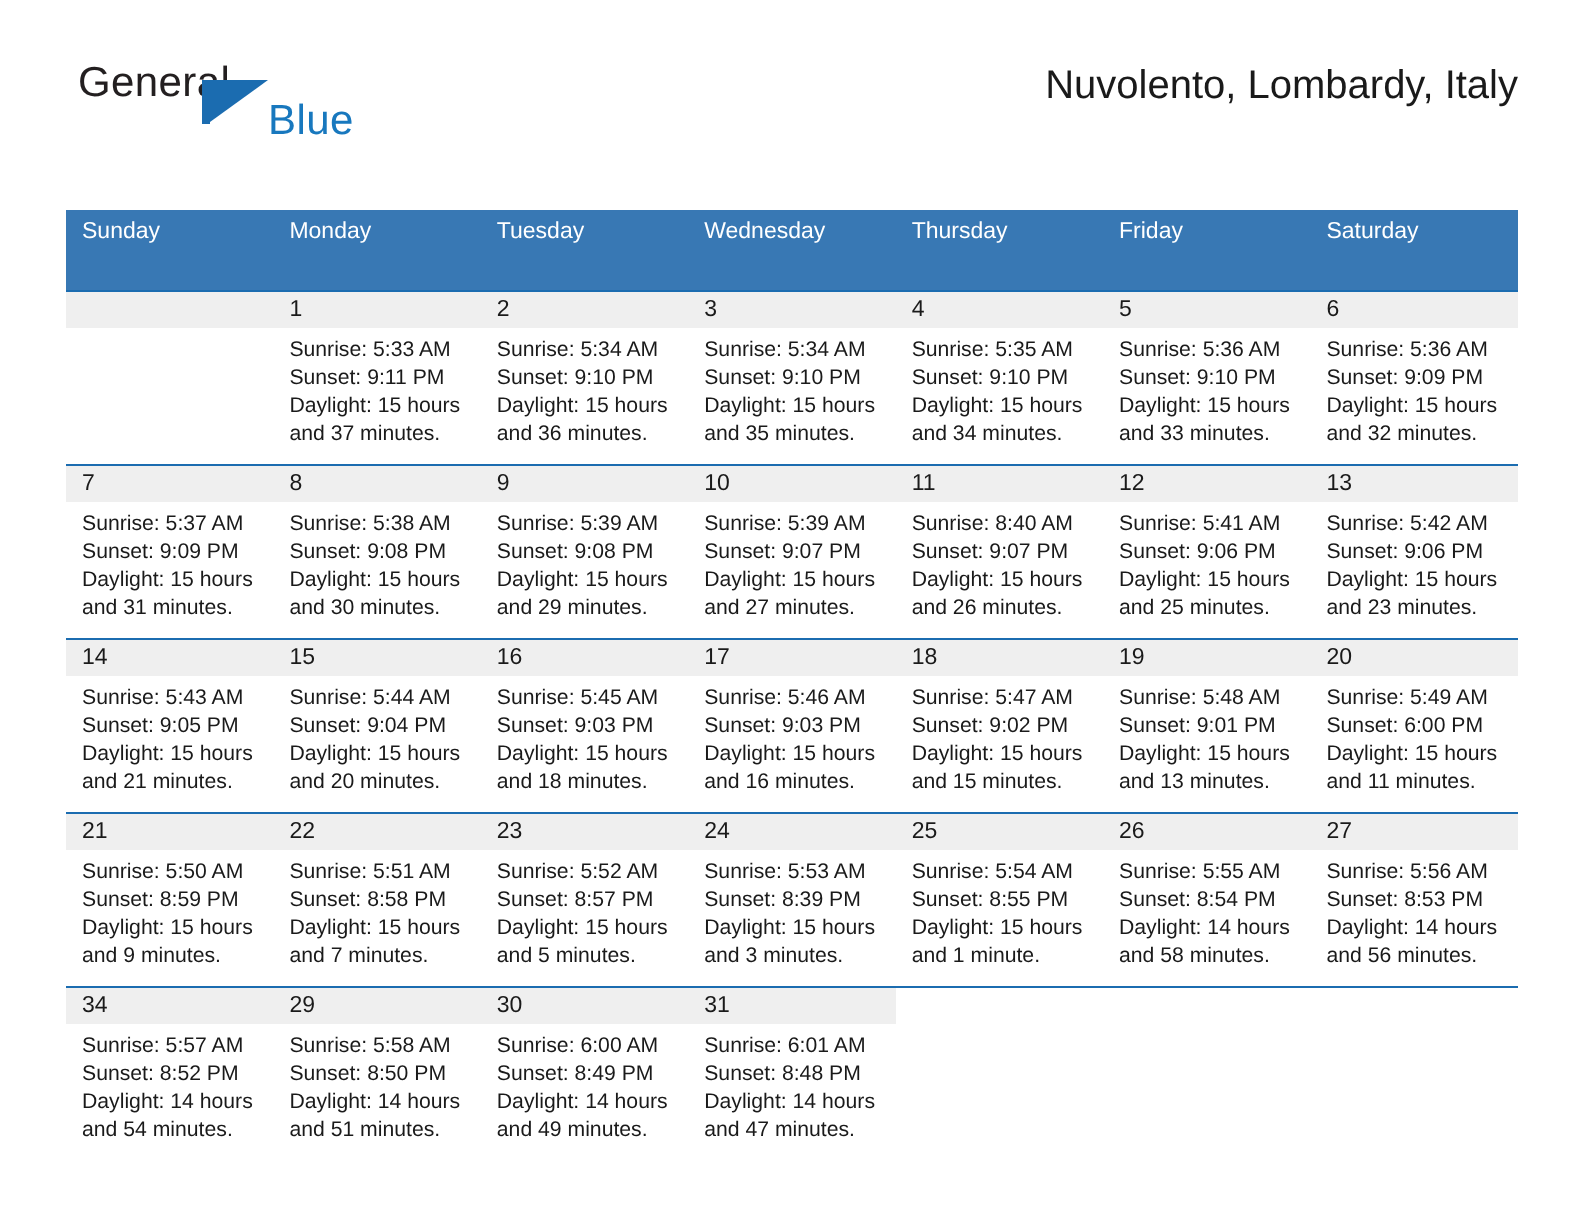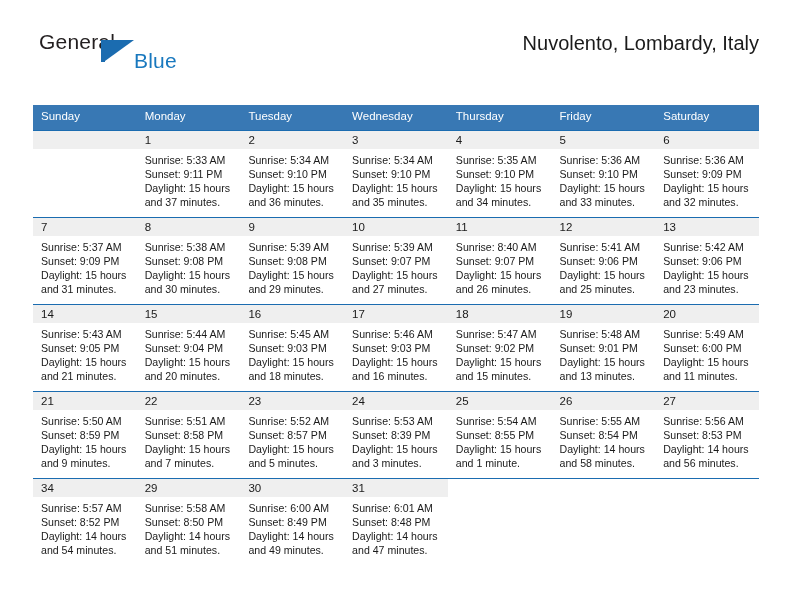--- a/index.html
+++ b/index.html
@@ -110,21 +110,21 @@
     table-layout: fixed;
   }
   .calendar col { width: 103.71px; }
 
   .calendar thead th {
     background: #3878b4;
     color: #ffffff;
     font-size: 11.5px;
     font-weight: normal;
     text-align: left;
-    padding: 5px 0 8px 8px;
+    padding: 5px 0 23px 8px;
     height: 11px;
     vertical-align: middle;
     border: none;
   }
 
   .calendar tbody td {
     vertical-align: top;
     padding: 0;
     border: none;
     border-top: 1.4px solid #1b6cb0;

